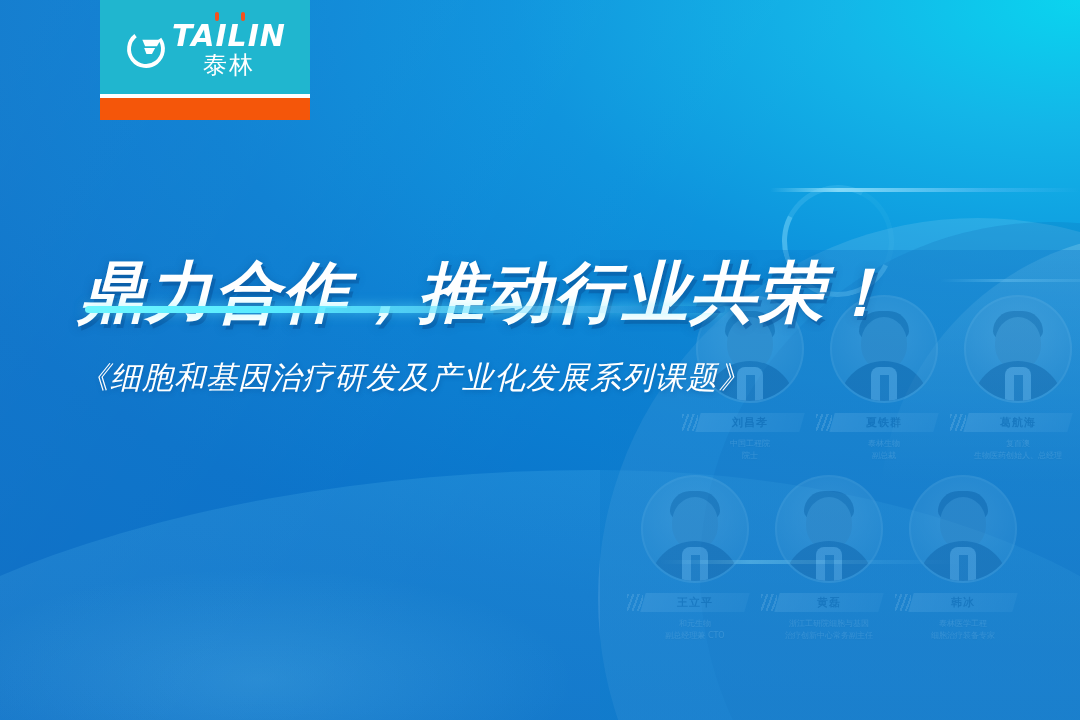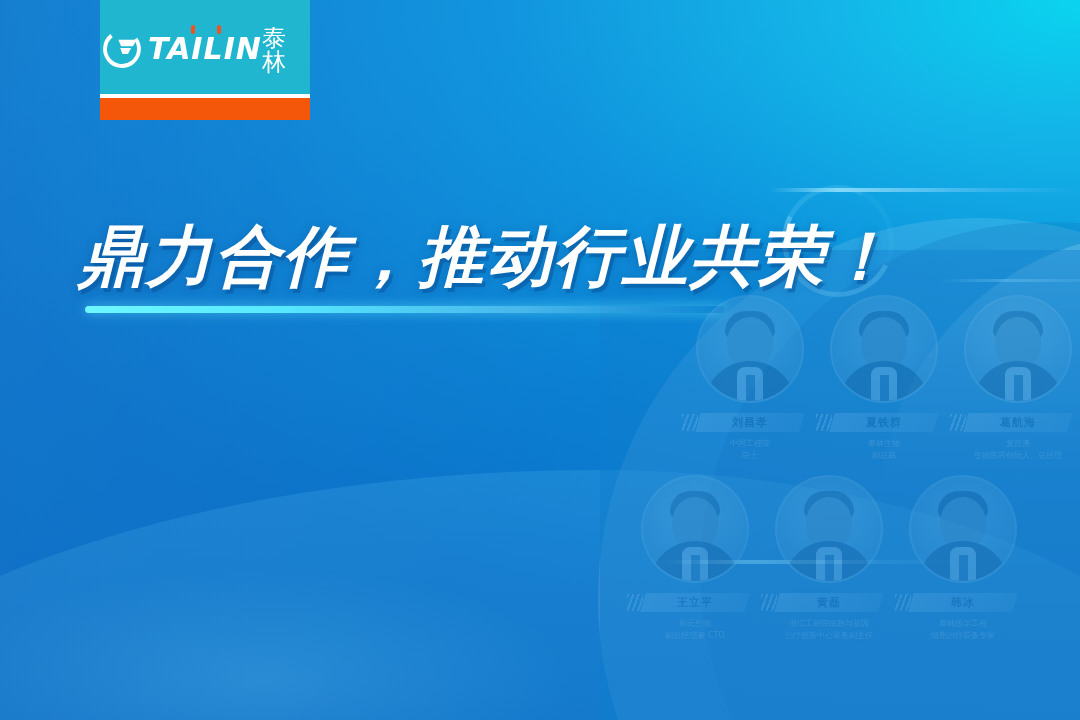--- a/index.html
+++ b/index.html
@@ -84,21 +84,21 @@
     position:absolute;left:100px;top:0;width:210px;height:120px;
     background:#20b6cf;
     display:flex;flex-direction:column;justify-content:flex-start;
   }
   .logo-inner{
     flex:1;display:flex;align-items:center;justify-content:center;
     padding-top:4px;
   }
   .logo-mark{display:flex;align-items:center;gap:4px;}
   .logo-glyph{width:44px;height:44px;flex:none;}
-  .logo-words{display:flex;flex-direction:row;align-items:center;line-height:1;}
+  .logo-words{display:flex;flex-direction:column;align-items:center;line-height:1;}
   .logo-latin{
     color:#ffffff;font-weight:bold;font-style:italic;font-size:30px;
     letter-spacing:1px;position:relative;
     font-family:"DejaVu Sans","Liberation Sans",sans-serif;
   }
   .logo-latin .dot{
     position:absolute;width:4px;height:9px;border-radius:2px;background:#f4511e;
   }
   .logo-latin .dot.d1{left:43px;top:-9px;}
   .logo-latin .dot.d2{left:69px;top:-9px;}
@@ -109,20 +109,21 @@
   .logo-orange{height:22px;background:#f4560a;}
 
   
   .headline{
     position:absolute;left:78px;top:222px;width:820px;
   }
   .headline-main{
     color:#ffffff;font-size:66px;font-weight:bold;font-style:italic;
     letter-spacing:2px;line-height:1.05;white-space:nowrap;
     text-shadow:3px 4px 0 rgba(7,80,150,0.45), 0 2px 10px rgba(5,60,120,0.35);
+    margin-top:36px;
   }
   .accent-rule{
     position:absolute;left:7px;top:84px;width:640px;height:7px;border-radius:4px;
     background:linear-gradient(90deg,#6ef7ff 0%, #57e9ff 30%, rgba(120,225,255,0.55) 68%, rgba(120,225,255,0) 100%);
     box-shadow:0 0 12px rgba(110,240,255,0.55);
   }
   .headline-sub{
     margin-top:30px;color:#ffffff;font-size:31px;font-style:italic;
     letter-spacing:1px;white-space:nowrap;
     text-shadow:1px 2px 4px rgba(6,70,135,0.35);
@@ -353,15 +354,16 @@
         </div>
       </div>
     </div>
     <div class="logo-white-rule"></div>
     <div class="logo-orange"></div>
   </div>
 
   <div class="headline">
     <div class="headline-main">鼎力合作，推动行业共荣！</div>
     <div class="accent-rule"></div>
+    <div class="headline-sub">《细胞和基因治疗研发及产业化发展系列课题》</div>
   </div>
 
 </div>
 
 </body></html>

